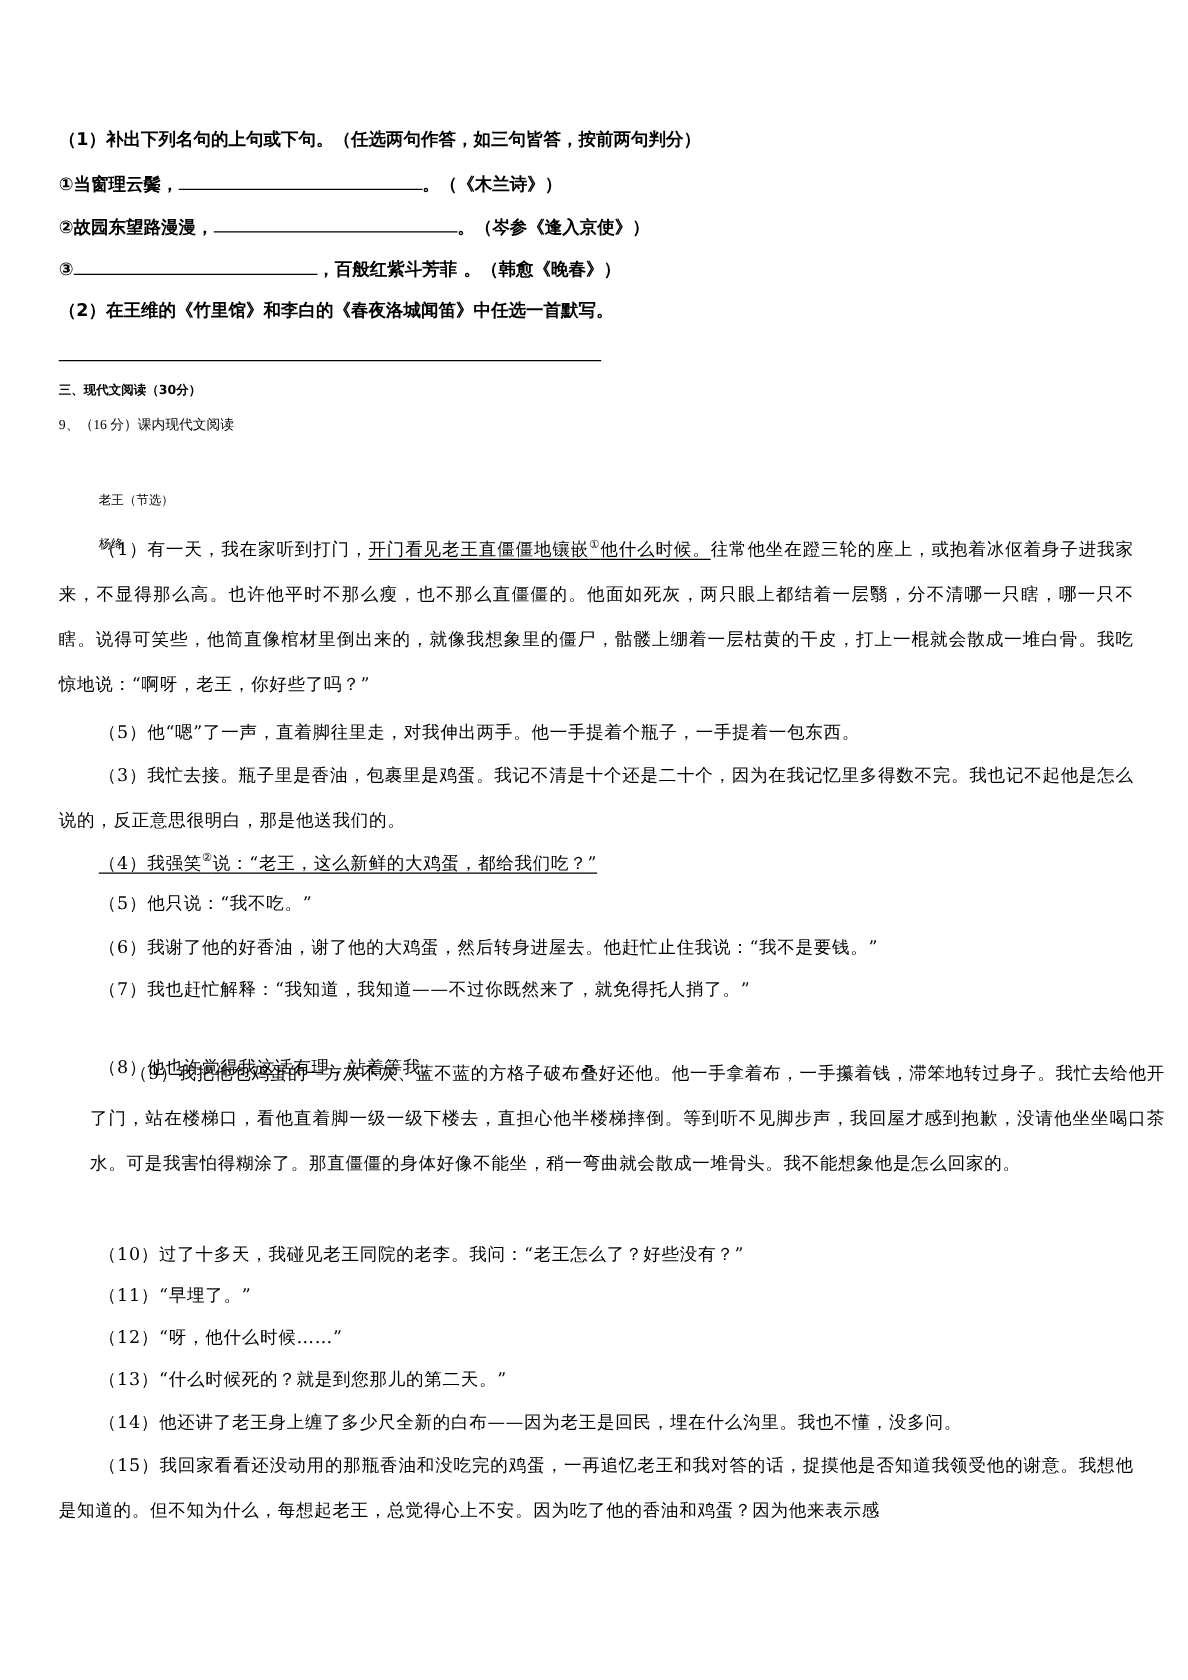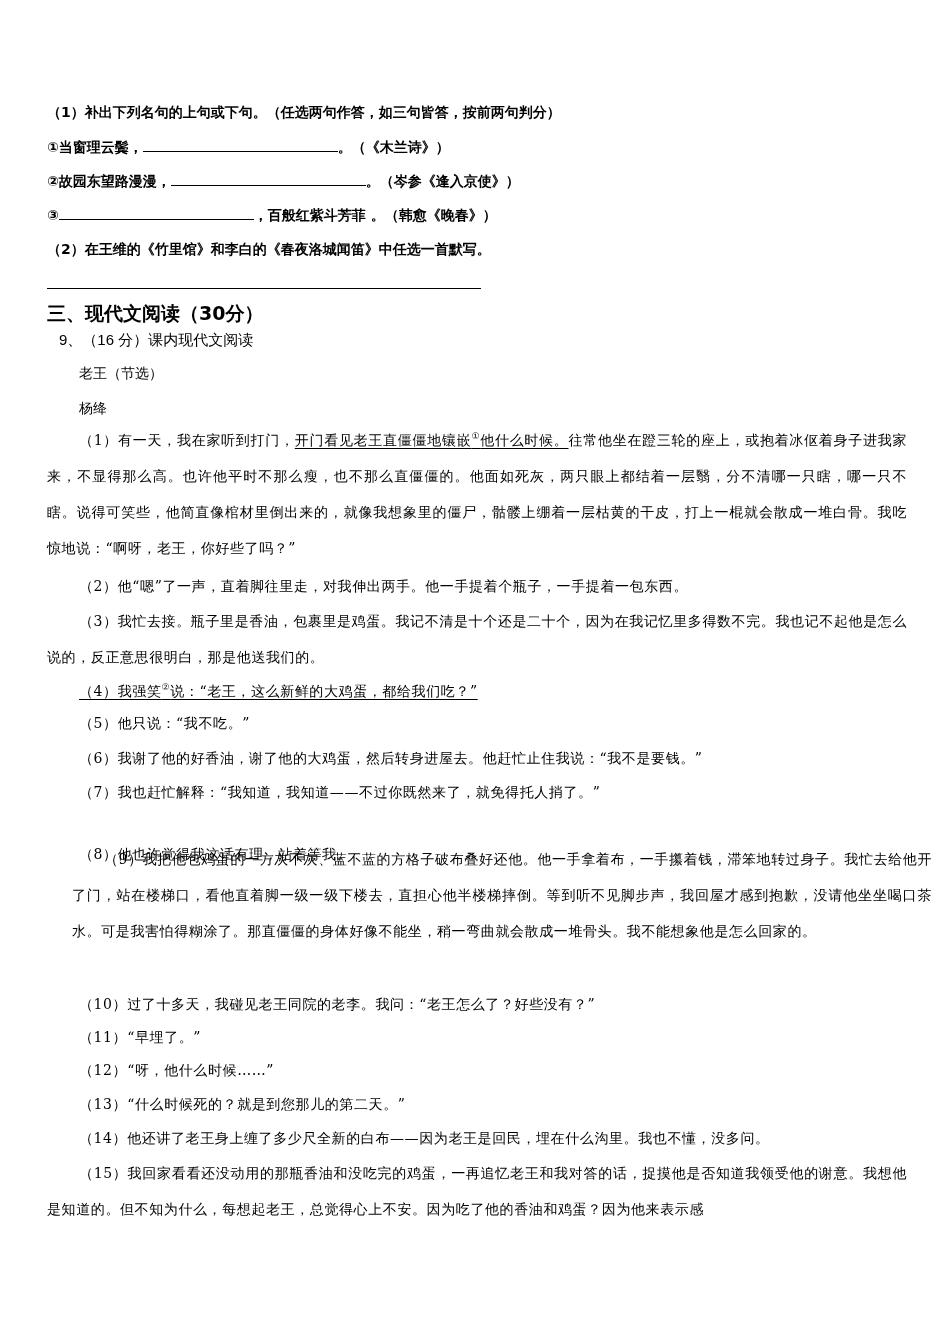--- a/index.html
+++ b/index.html
@@ -17,30 +17,30 @@
       display: inline-block; border-bottom: 1px solid #000;
       height: 15px; vertical-align: baseline;
     }
     .answer-line {
       position: absolute; left: 0; top: 288px; width: 434px;
       border-top: 1px solid #000;
     }
     .section-title {
       position: absolute; left: 0; top: 303px;
       font-family: "DejaVu Sans", "Liberation Sans", sans-serif;
-      font-weight: bold; font-size: 19px; line-height: 20px; white-space: nowrap;
+      font-weight: bold; font-size: 10px; line-height: 20px; white-space: nowrap;
     }
     .q-header {
-      position: absolute; left: 12px; top: 330px;
-      font-family: Liberation Sans, sans-serif;
-      font-size: 15px; line-height: 20px; white-space: nowrap;
+      position: absolute; left: 0; top: 330px;
+      font-family: Liberation Serif, serif;
+      font-size: 11px; line-height: 20px; white-space: nowrap;
     }
     .title-line {
       position: absolute; left: 32px;
-      font-size: 14px; line-height: 20px; white-space: nowrap;
+      font-size: 10px; line-height: 20px; white-space: nowrap; margin-top: 28px;
     }
     .para {
       position: absolute; left: 0; width: 860px;
       font-size: 14px; line-height: 36px;
       text-indent: 32px; text-align: justify; letter-spacing: 0.6px;
     }
     .para.single { white-space: nowrap; }
     .ul { text-decoration: underline; text-underline-offset: 3px; }
     sup.note { font-size: 9px; vertical-align: 6px; line-height: 0; }
   </style>
@@ -70,21 +70,21 @@
   <div class="section-title">三、现代文阅读（30分）</div>
   <div class="q-header">9、（16 分）课内现代文阅读</div>
 
   <div class="title-line" style="top:363px;">老王（节选）</div>
   <div class="title-line" style="top:398px;">杨绛</div>
 
   <div class="para" style="top:422px;">
     <span>（1）有一天，我在家听到打门，</span><span class="ul"><span>开门看见老王直僵僵地镶嵌</span><sup class="note">①</sup><span>他什么时候。</span></span><span>往常他坐在蹬三轮的座上，或抱着冰伛着身子进我家来，不显得那么高。也许他平时不那么瘦，也不那么直僵僵的。他面如死灰，两只眼上都结着一层翳，分不清哪一只瞎，哪一只不瞎。说得可笑些，他简直像棺材里倒出来的，就像我想象里的僵尸，骷髅上绷着一层枯黄的干皮，打上一棍就会散成一堆白骨。我吃惊地说：“啊呀，老王，你好些了吗？”</span>
   </div>
 
-  <div class="para single" style="top:568px;">（2）他“嗯”了一声，直着脚往里走，对我伸出两手。他一手提着个瓶子，一手提着一包东西。</div>
+  <div class="para single" style="top:568px;">（5）他“嗯”了一声，直着脚往里走，对我伸出两手。他一手提着个瓶子，一手提着一包东西。</div>
 
   <div class="para" style="top:603px;">（3）我忙去接。瓶子里是香油，包裹里是鸡蛋。我记不清是十个还是二十个，因为在我记忆里多得数不完。我也记不起他是怎么说的，反正意思很明白，那是他送我们的。</div>
 
   <div class="para single" style="top:673px;">
     <span class="ul"><span>（4）我强笑</span><sup class="note">②</sup><span>说：“老王，这么新鲜的大鸡蛋，都给我们吃？”</span></span>
   </div>
 
   <div class="para single" style="top:705px;">（5）他只说：“我不吃。”</div>
   <div class="para single" style="top:740px;">（6）我谢了他的好香油，谢了他的大鸡蛋，然后转身进屋去。他赶忙止住我说：“我不是要钱。”</div>
   <div class="para single" style="top:774px;">（7）我也赶忙解释：“我知道，我知道——不过你既然来了，就免得托人捎了。”</div>

